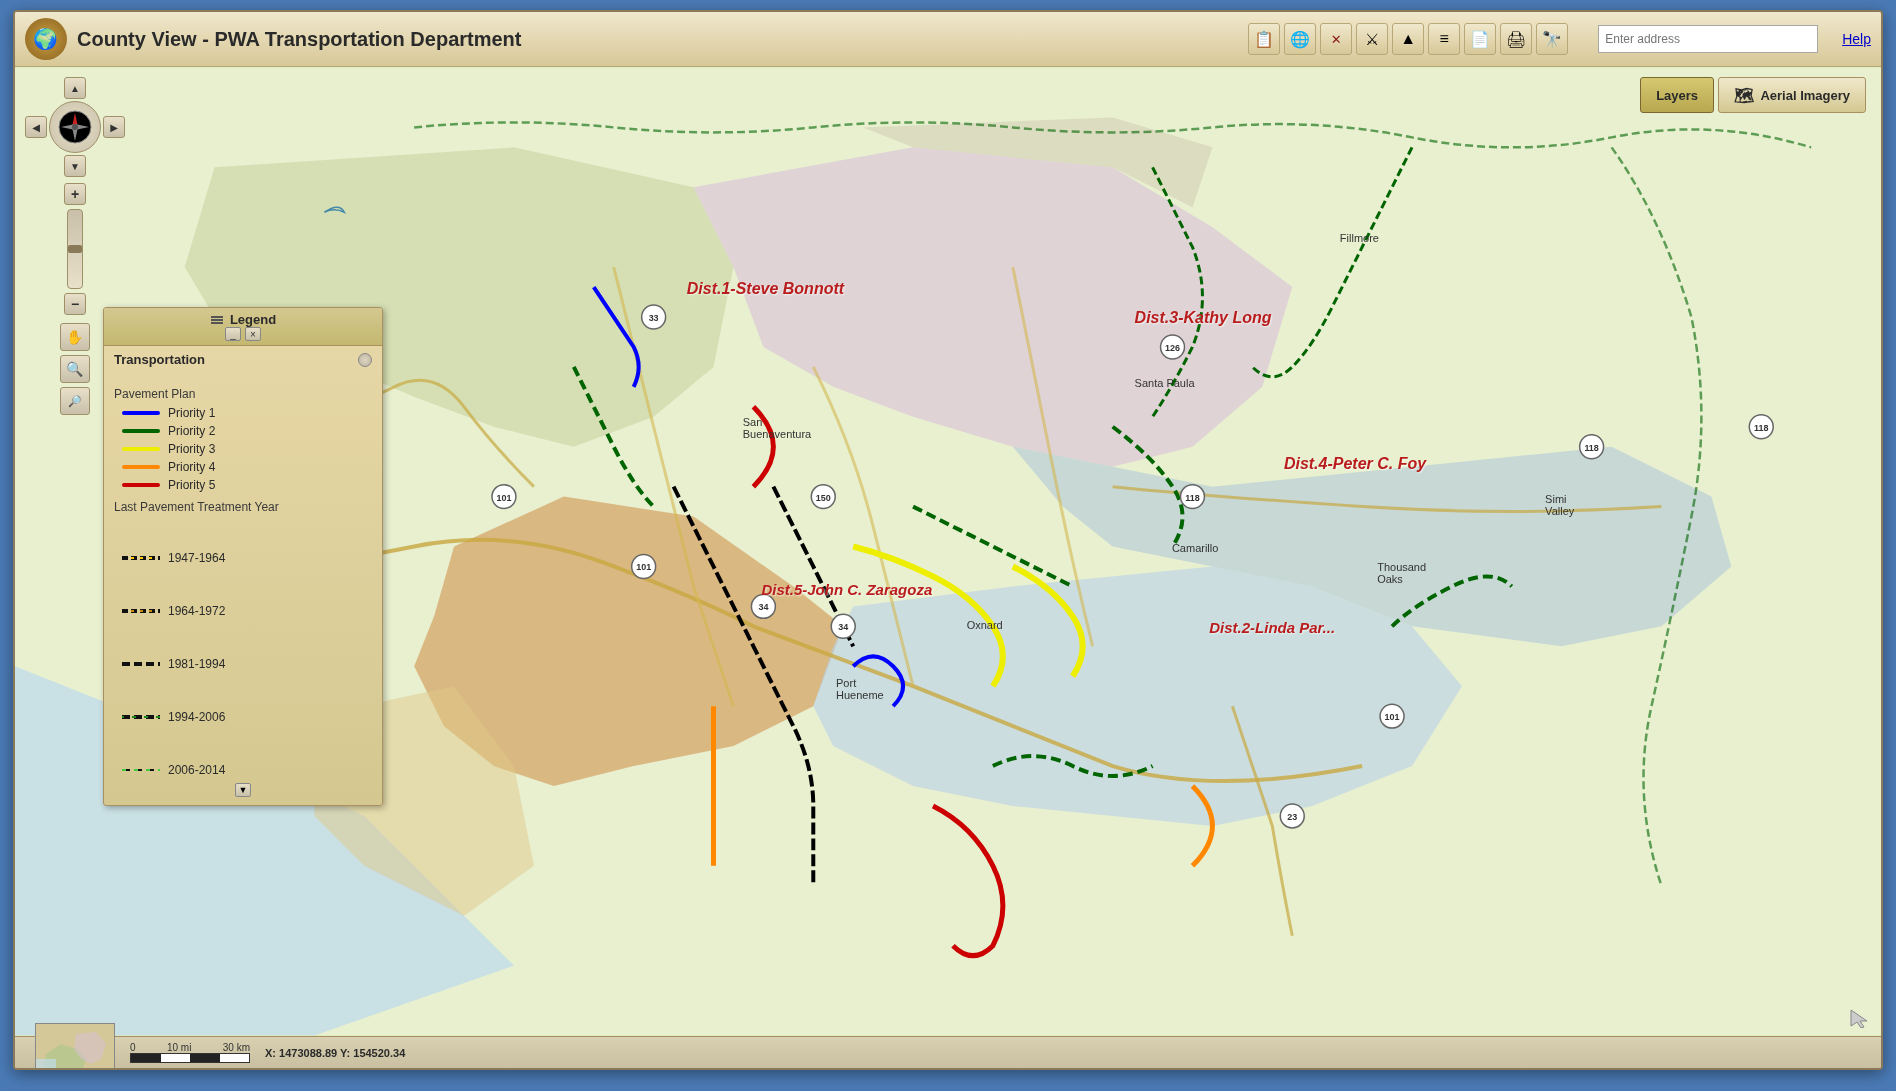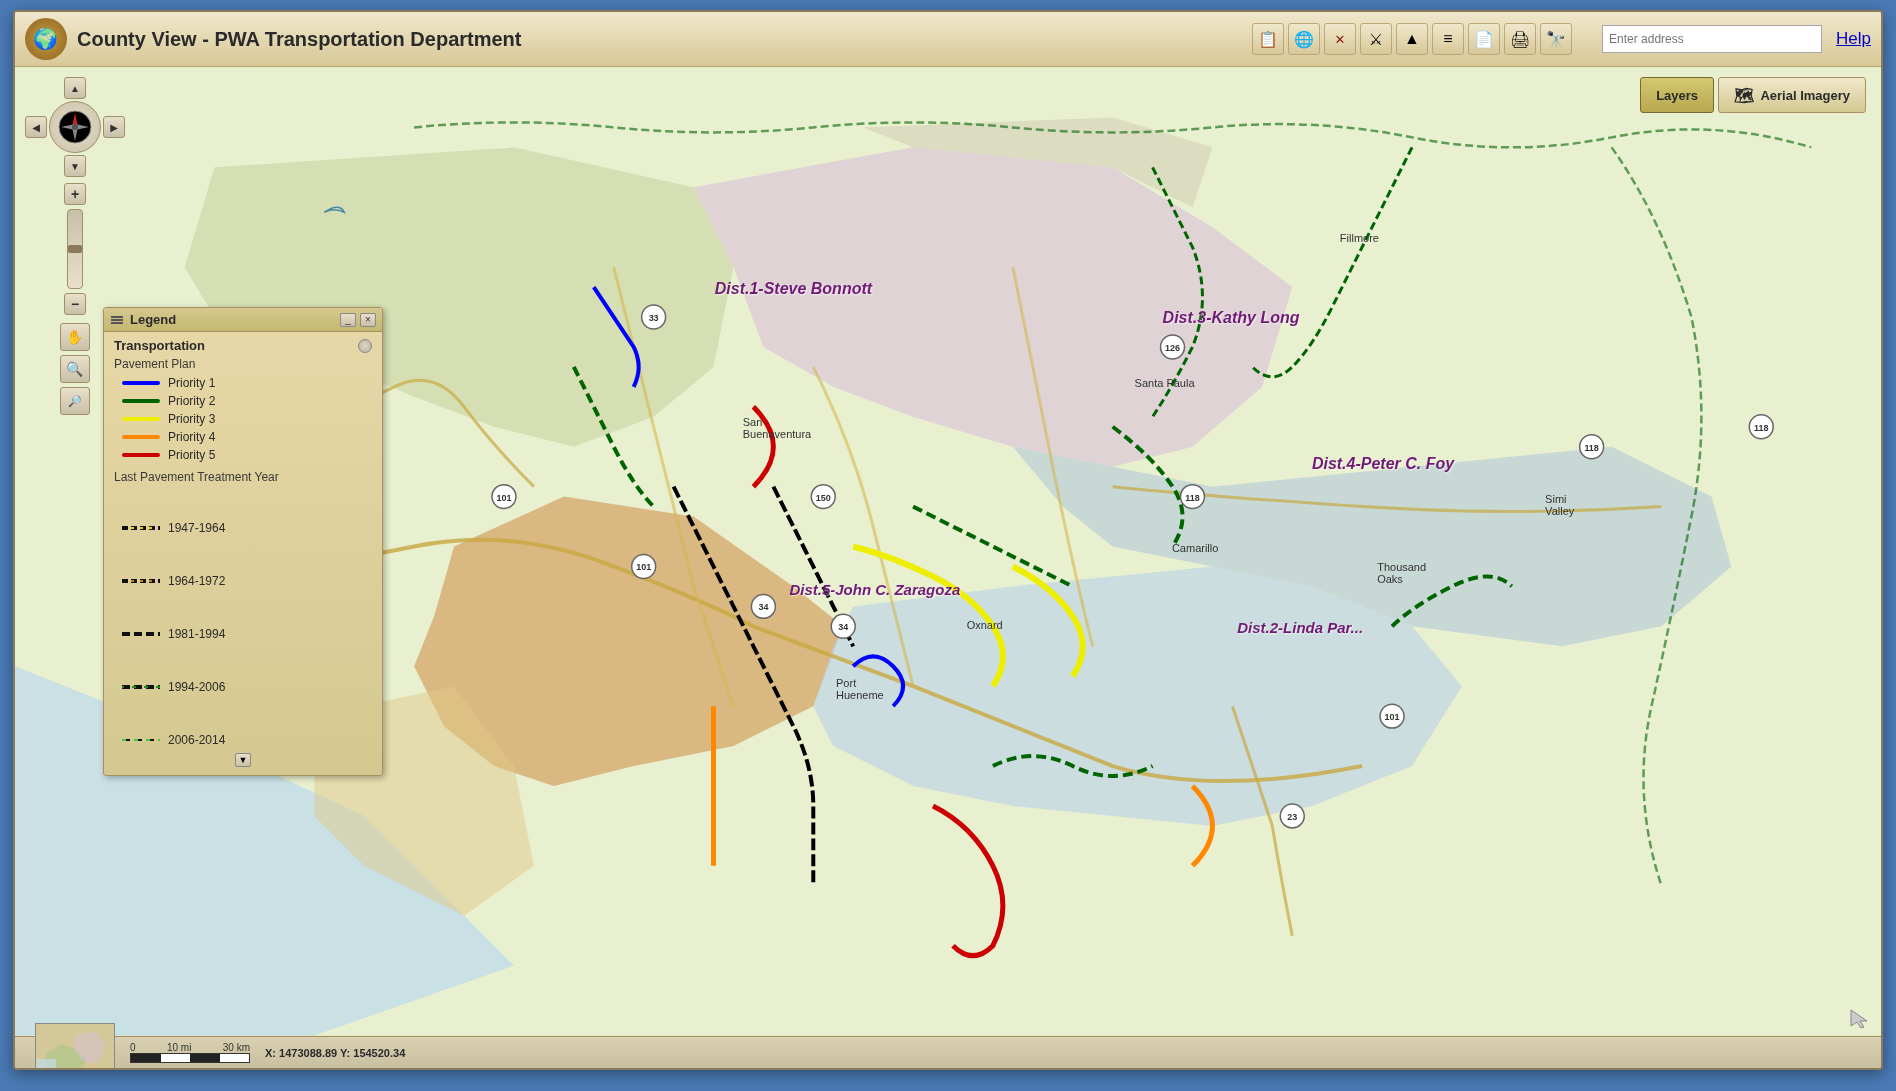--- a/index.html
+++ b/index.html
@@ -258,20 +258,21 @@
 
     #legend-header {
       display: flex;
       align-items: center;
       justify-content: space-between;
       padding: 4px 6px;
       background: linear-gradient(180deg, #d4c890 0%, #c4b870 100%);
       border-bottom: 1px solid #a89060;
       border-radius: 3px 3px 0 0;
       cursor: move;
+      flex-direction: column;
     }
 
     #legend-title {
       font-size: 13px;
       font-weight: bold;
       color: #2a2a2a;
     }
 
     #legend-header-controls {
       display: flex;
@@ -313,21 +314,21 @@
       border: 1px solid #888;
       border-radius: 50%;
       background: radial-gradient(circle, #e0d8c0, #b8b0a0);
       cursor: pointer;
       flex-shrink: 0;
     }
 
     .legend-subsection {
       font-size: 12px;
       color: #3a3a3a;
-      margin: 4px 0 3px 0;
+      margin: 20px 0 3px 0;
     }
 
     .legend-item {
       display: flex;
       align-items: center;
       gap: 8px;
       padding: 2px 0;
       padding-left: 8px;
     }
 
@@ -419,25 +420,24 @@
       overflow: hidden;
       position: relative;
       margin-left: 10px;
     }
 
     
     .district-label {
       position: absolute;
       font-size: 15px;
       font-weight: bold;
-      color: #701a75;
+      color: #b91c1c;
       text-shadow: 1px 1px 2px rgba(255,255,255,0.7);
       pointer-events: none;
       font-style: italic;
-      margin-left: 28px;
     }
 
     .city-label {
       position: absolute;
       font-size: 11px;
       color: #333;
       pointer-events: none;
     }
 
     
@@ -467,21 +467,21 @@
       <div class="toolbar-btn">⚔</div>
       <div class="toolbar-btn">▲</div>
       <div class="toolbar-btn">≡</div>
       <div class="toolbar-btn">📄</div>
       <div class="toolbar-btn">🖨</div>
       <div class="toolbar-btn">🔭</div>
     </div>
 
     <input id="address-input" class="address-bar" style="width: 220px; height: 28px; border: 1px solid rgb(168, 168, 168); background: white; padding: 0px 6px; font-size: 12px; color: #737373;" placeholder="Enter address">
 
-    <span id="help-link" class="help-link" style="color:#0000cc; font-size:17px; text-decoration:underline; cursor:pointer; margin-left:4px;">Help</span>
+    <span id="help-link" class="help-link" style="color:#0000cc; font-size:14px; text-decoration:underline; cursor:pointer; margin-left:14px;">Help</span>
   </div>
 
   <div id="map-container">
 
     <svg id="map-svg" viewBox="0 0 1870 970" xmlns="http://www.w3.org/2000/svg">
 
       <rect width="1870" height="970" fill="#e8f0d0"></rect>
 
       <polygon points="0,600 200,680 350,750 400,800 450,850 500,900 300,970 0,970" fill="#c0dce8" opacity="0.8"></polygon>
 

